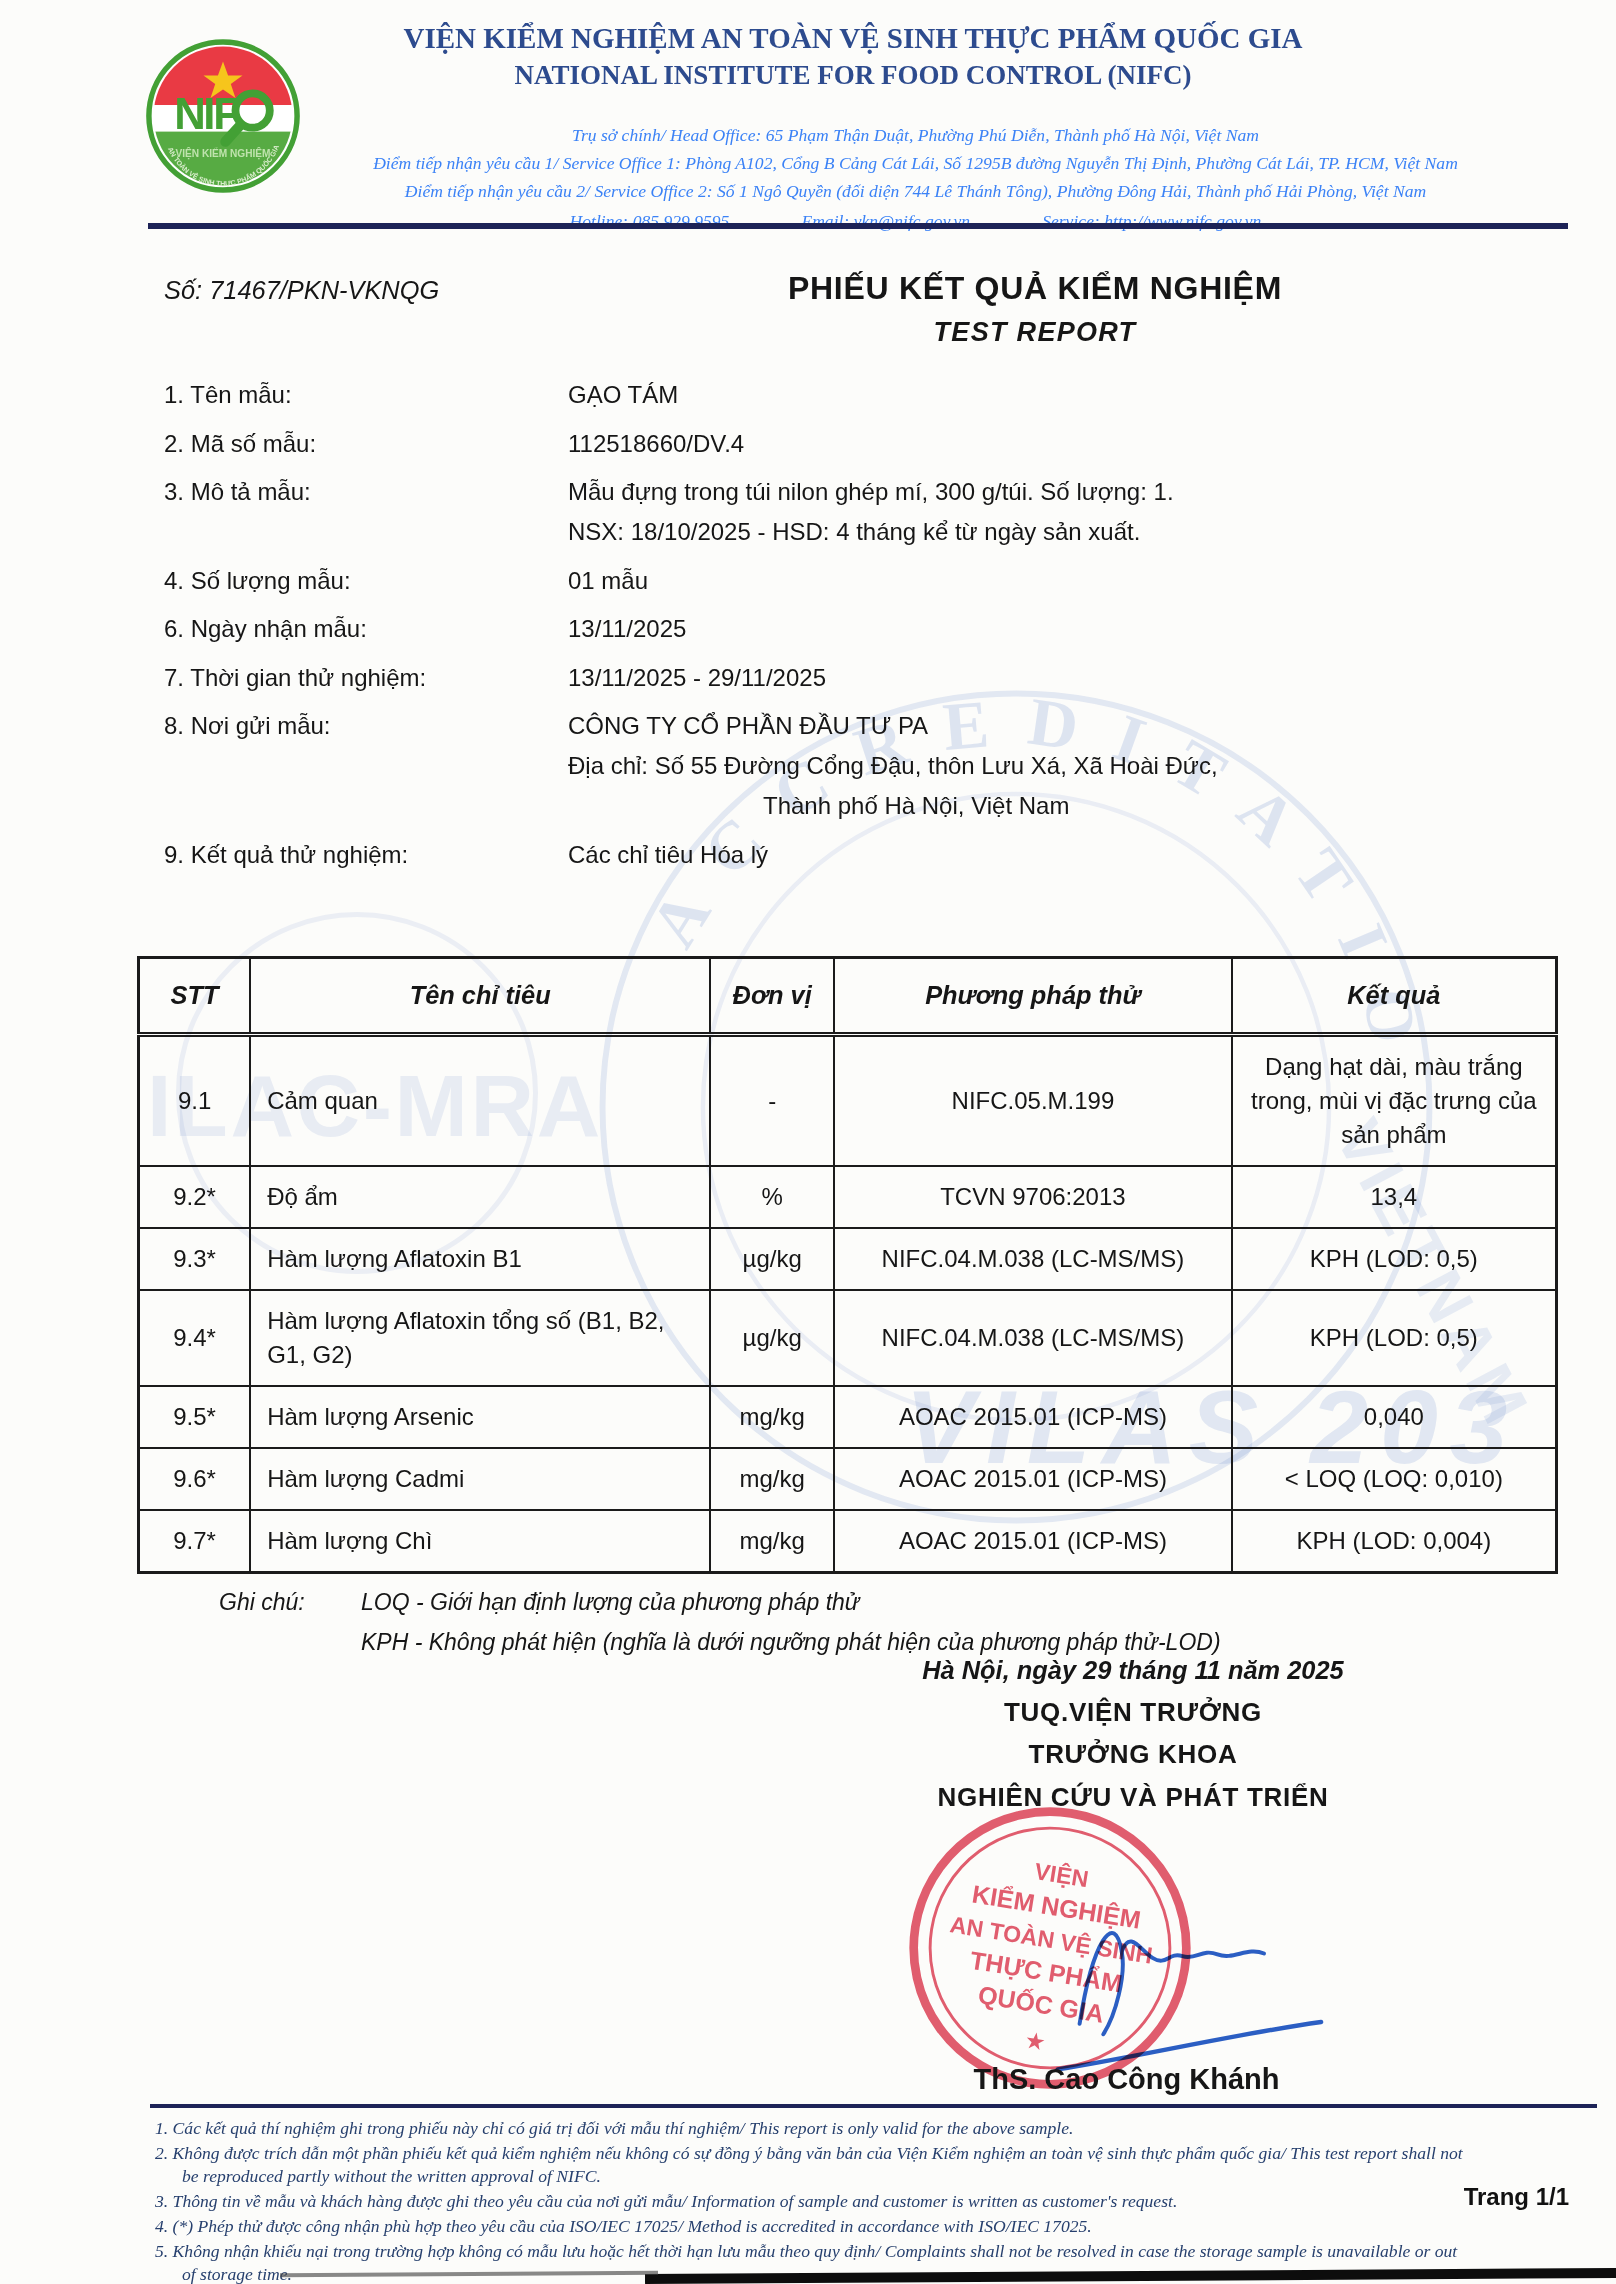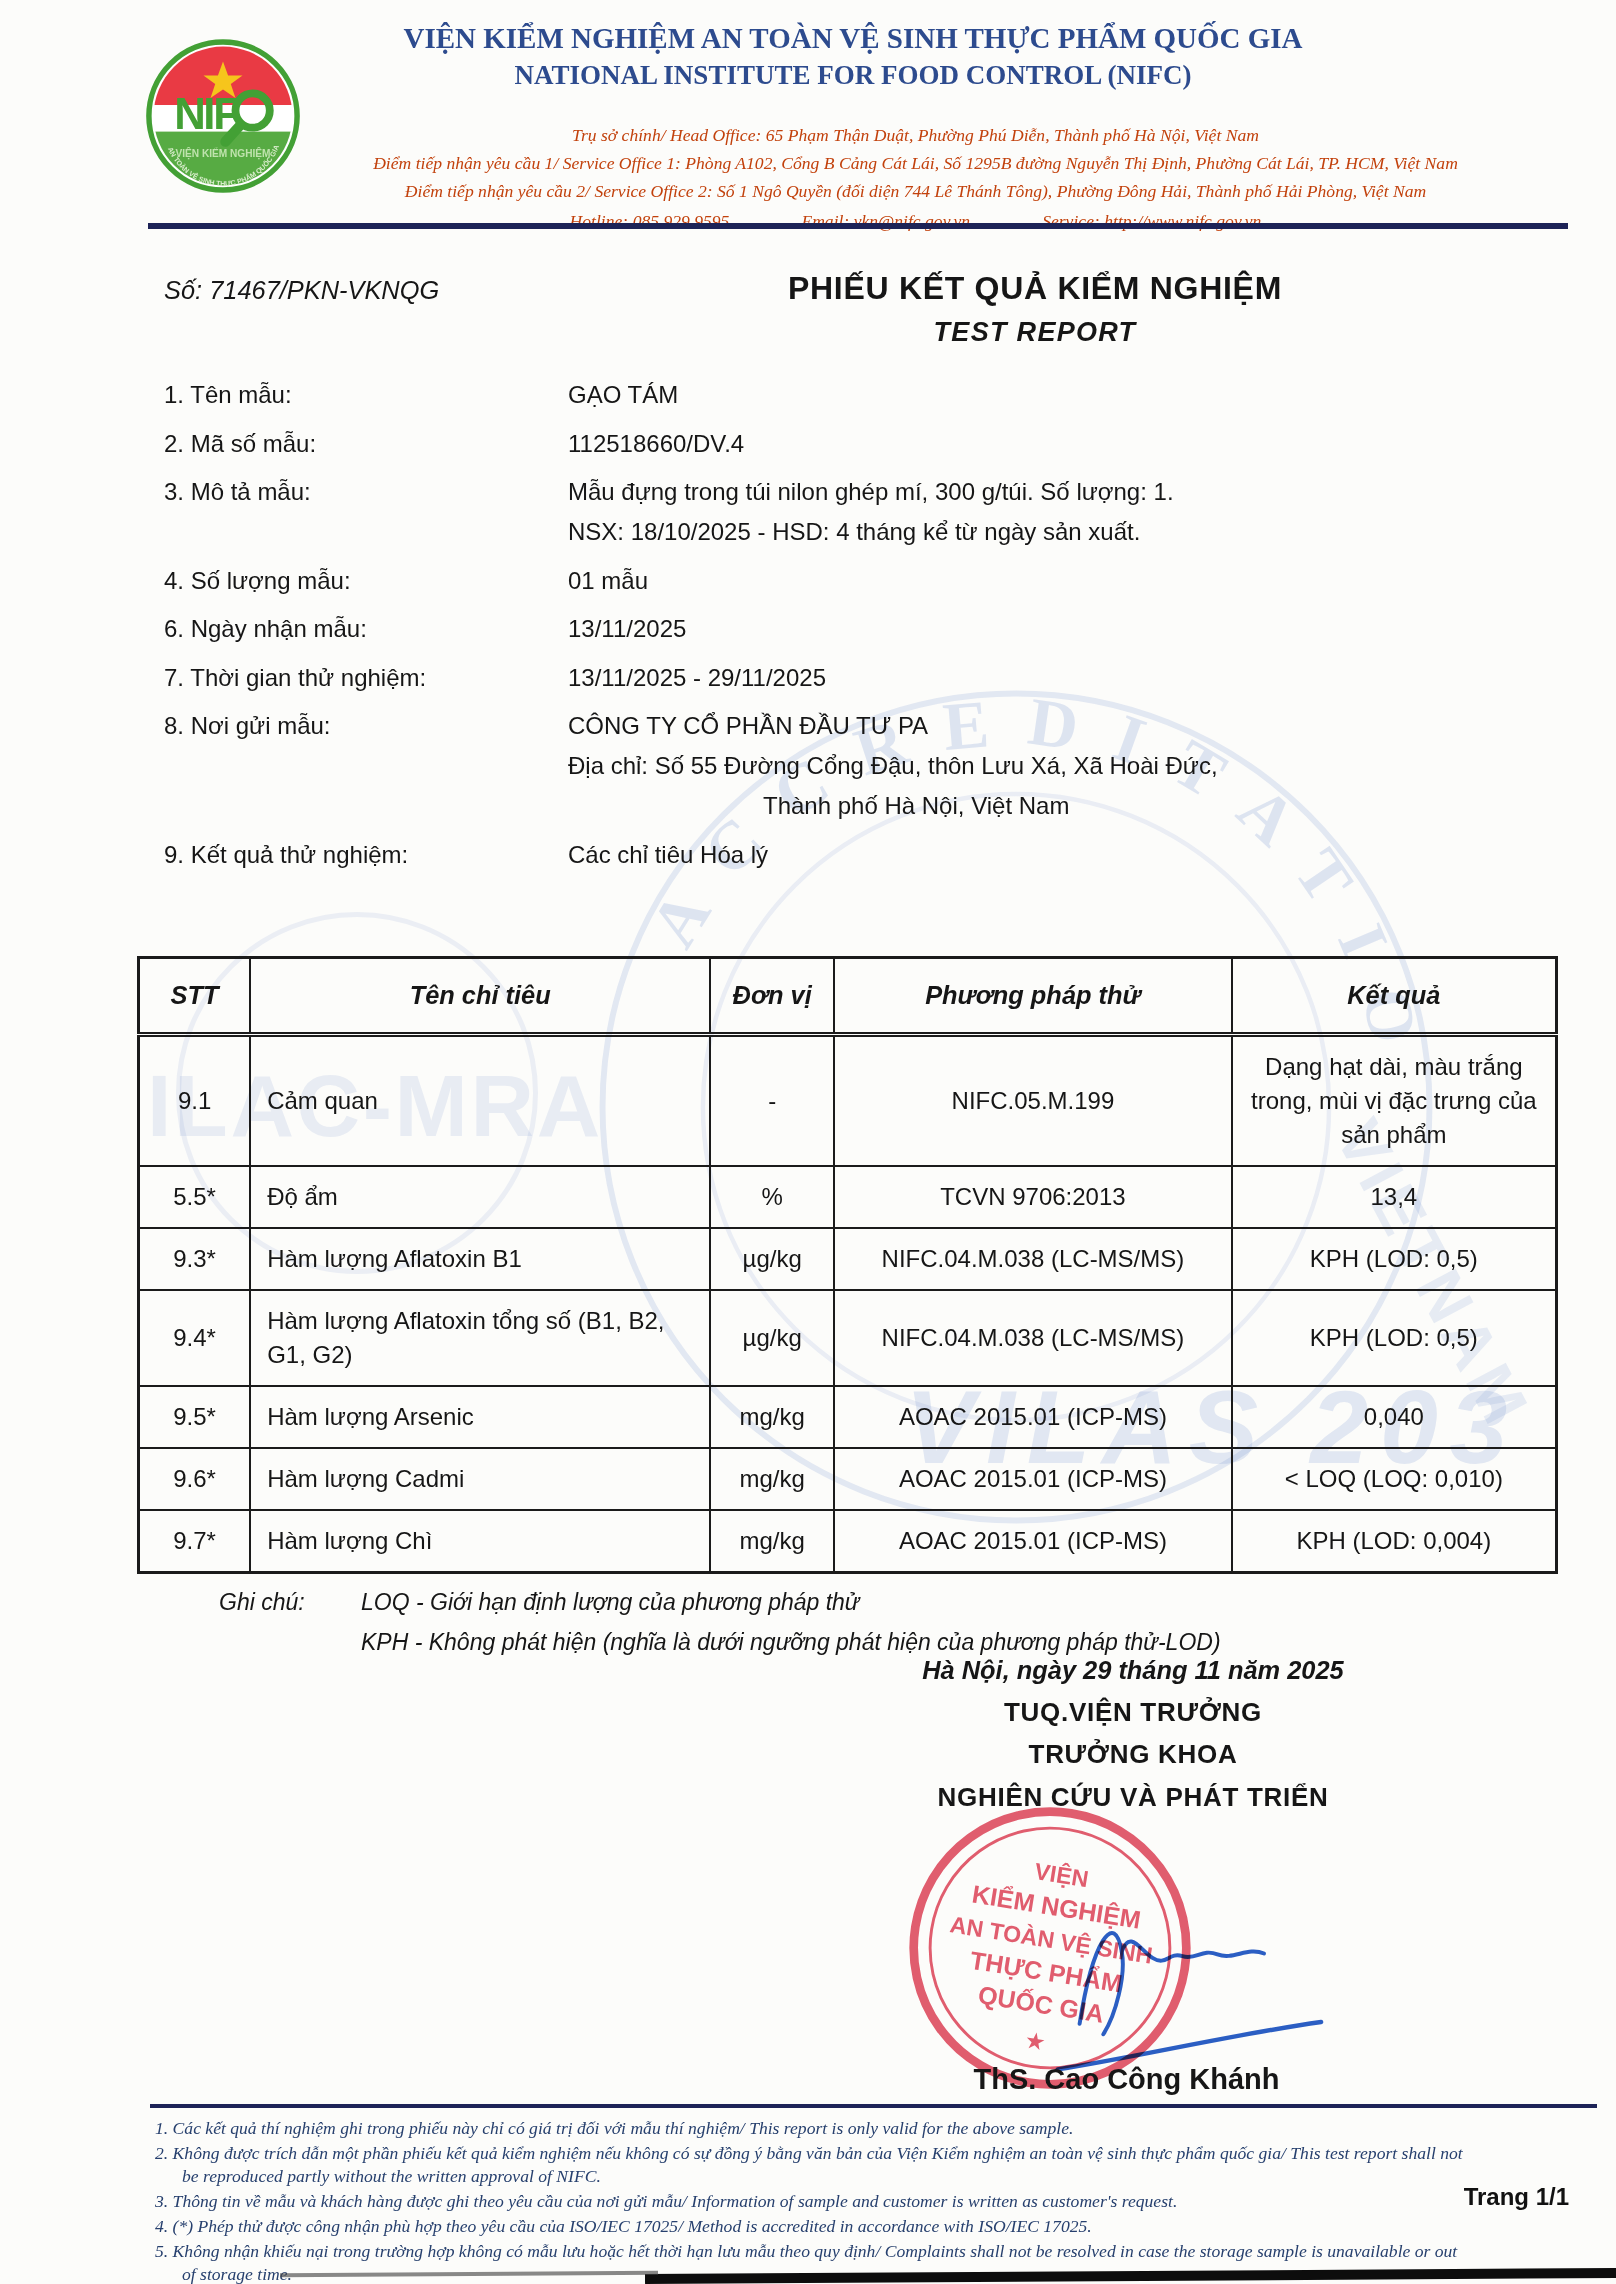--- a/index.html
+++ b/index.html
@@ -17,21 +17,21 @@
   .wm-ring{left:176px;top:912px;width:352px;height:352px;border:5.9px solid rgba(100,130,200,0.11);
            border-radius:50%;}
   
   .logo{position:absolute;left:145px;top:38px;width:156px;height:156px;z-index:2;}
   .hdr-top{position:absolute;left:306px;top:17px;width:1094px;text-align:center;z-index:2;
            color:#2d4b8e;font-family:"Liberation Serif","DejaVu Serif",serif;font-weight:bold;}
   .hdr-top .l1{font-size:25px;}
   .hdr-top .l2{font-size:29px;margin-top:5.2px;}
   .hdr-top .l3{font-size:27px;margin-top:5.2px;}
   .hdr-addr{position:absolute;left:339px;top:122px;width:1153px;text-align:center;z-index:2;
-            color:#c2410c;font-family:"Liberation Serif","DejaVu Serif",serif;font-style:italic;
+            color:#3b82f6;font-family:"Liberation Serif","DejaVu Serif",serif;font-style:italic;
             font-size:17.6px;line-height:26px;}
   .hdr-addr .sv{margin-top:2px;}
   .contact{display:flex;justify-content:center;gap:72px;margin-top:3.9px;}
   .u{text-decoration:underline;}
   .rule{position:absolute;left:148px;top:223px;width:1420px;height:5.9px;background:#1d2357;z-index:2;}
   
   .doc-no{position:absolute;left:164px;top:276px;font-size:25.4px;font-style:italic;z-index:2;}
   .title{position:absolute;left:677px;top:270px;width:716px;text-align:center;z-index:2;}
   .title .t1{font-size:32px;font-weight:bold;letter-spacing:0.7px;}
   .title .t2{font-size:27px;font-weight:bold;font-style:italic;margin-top:10.4px;letter-spacing:1.3px;}
@@ -227,21 +227,21 @@
     </thead>
     <tbody>
       <tr>
         <td>9.1</td>
         <td class="name">Cảm quan</td>
         <td>-</td>
         <td>NIFC.05.M.199</td>
         <td>Dạng hạt dài, màu trắng trong, mùi vị đặc trưng của sản phẩm</td>
       </tr>
       <tr>
-        <td>5.5*</td>
+        <td>9.2*</td>
         <td class="name">Độ ẩm</td>
         <td>%</td>
         <td>TCVN 9706:2013</td>
         <td>13,4</td>
       </tr>
       <tr>
         <td>9.3*</td>
         <td class="name">Hàm lượng Aflatoxin B1</td>
         <td>µg/kg</td>
         <td>NIFC.04.M.038 (LC-MS/MS)</td>

